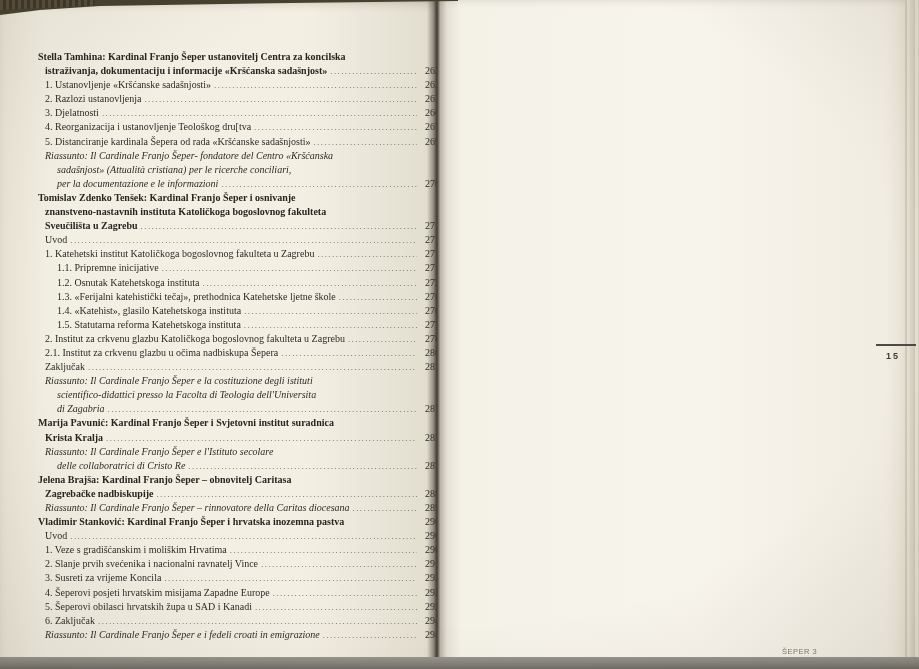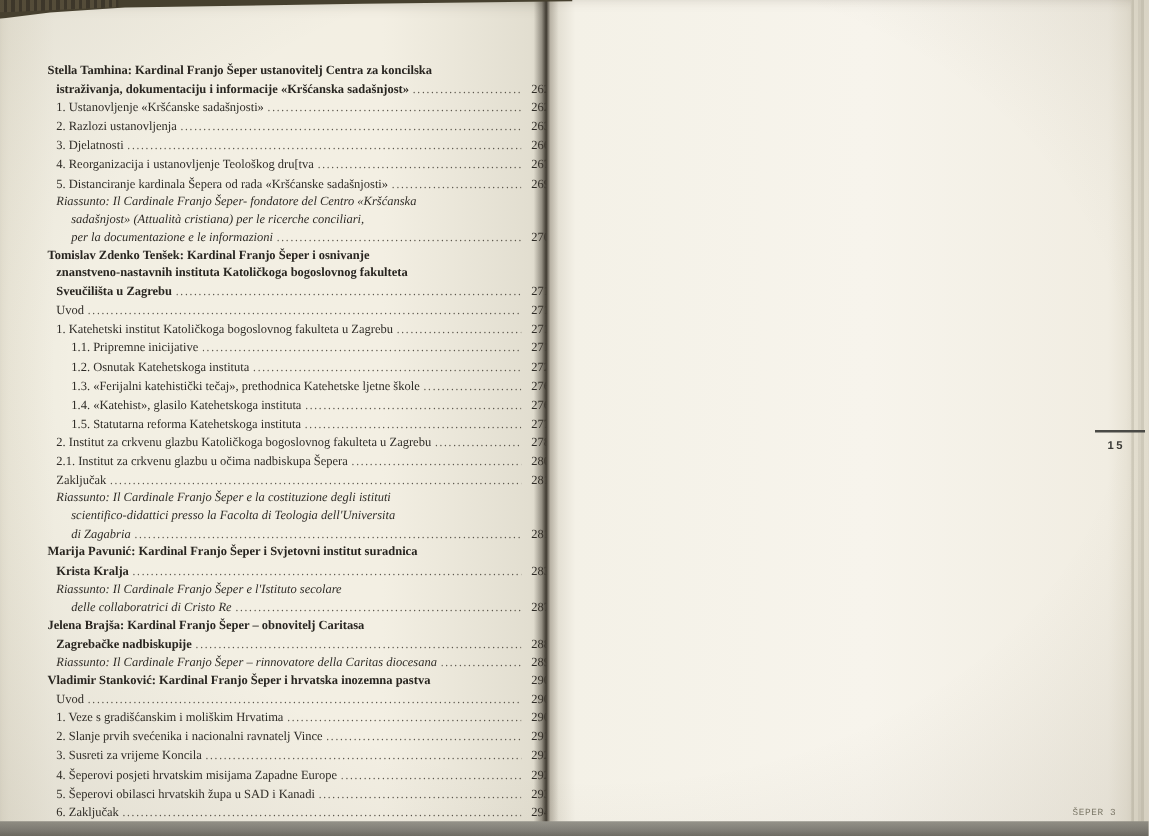--- a/index.html
+++ b/index.html
@@ -50,22 +50,22 @@
   }
 
   
   .tab-line{position:absolute;left:876px;top:344px;width:40px;height:0;border-top:2px solid #4a4a46;}
   .tab-num{
     position:absolute;left:886px;top:351px;
     font-family:"Liberation Sans","DejaVu Sans",sans-serif;
     font-size:9px;font-weight:bold;letter-spacing:2px;color:#3c3c38;
   }
   .watermark{
-    position:absolute;left:858px;top:647px;
-    font-family:Liberation Mono, monospace;
+    position:absolute;left:782px;top:647px;
+    font-family:Liberation Sans, sans-serif;
     font-size:7.5px;letter-spacing:.5px;color:#7d7969;z-index:3;
   }
 
   
   .toc{position:absolute;color:#2e2b26;}
   .toc-left{left:36px;top:50px;width:404px;}
   .row{display:flex;align-items:baseline;overflow:hidden;}
   .toc-left .row{line-height:14.1px;font-size:10px;}
   .entry.bold .txt{font-weight:bold;color:#282520;}
   .entry.it .txt{font-style:italic;}

